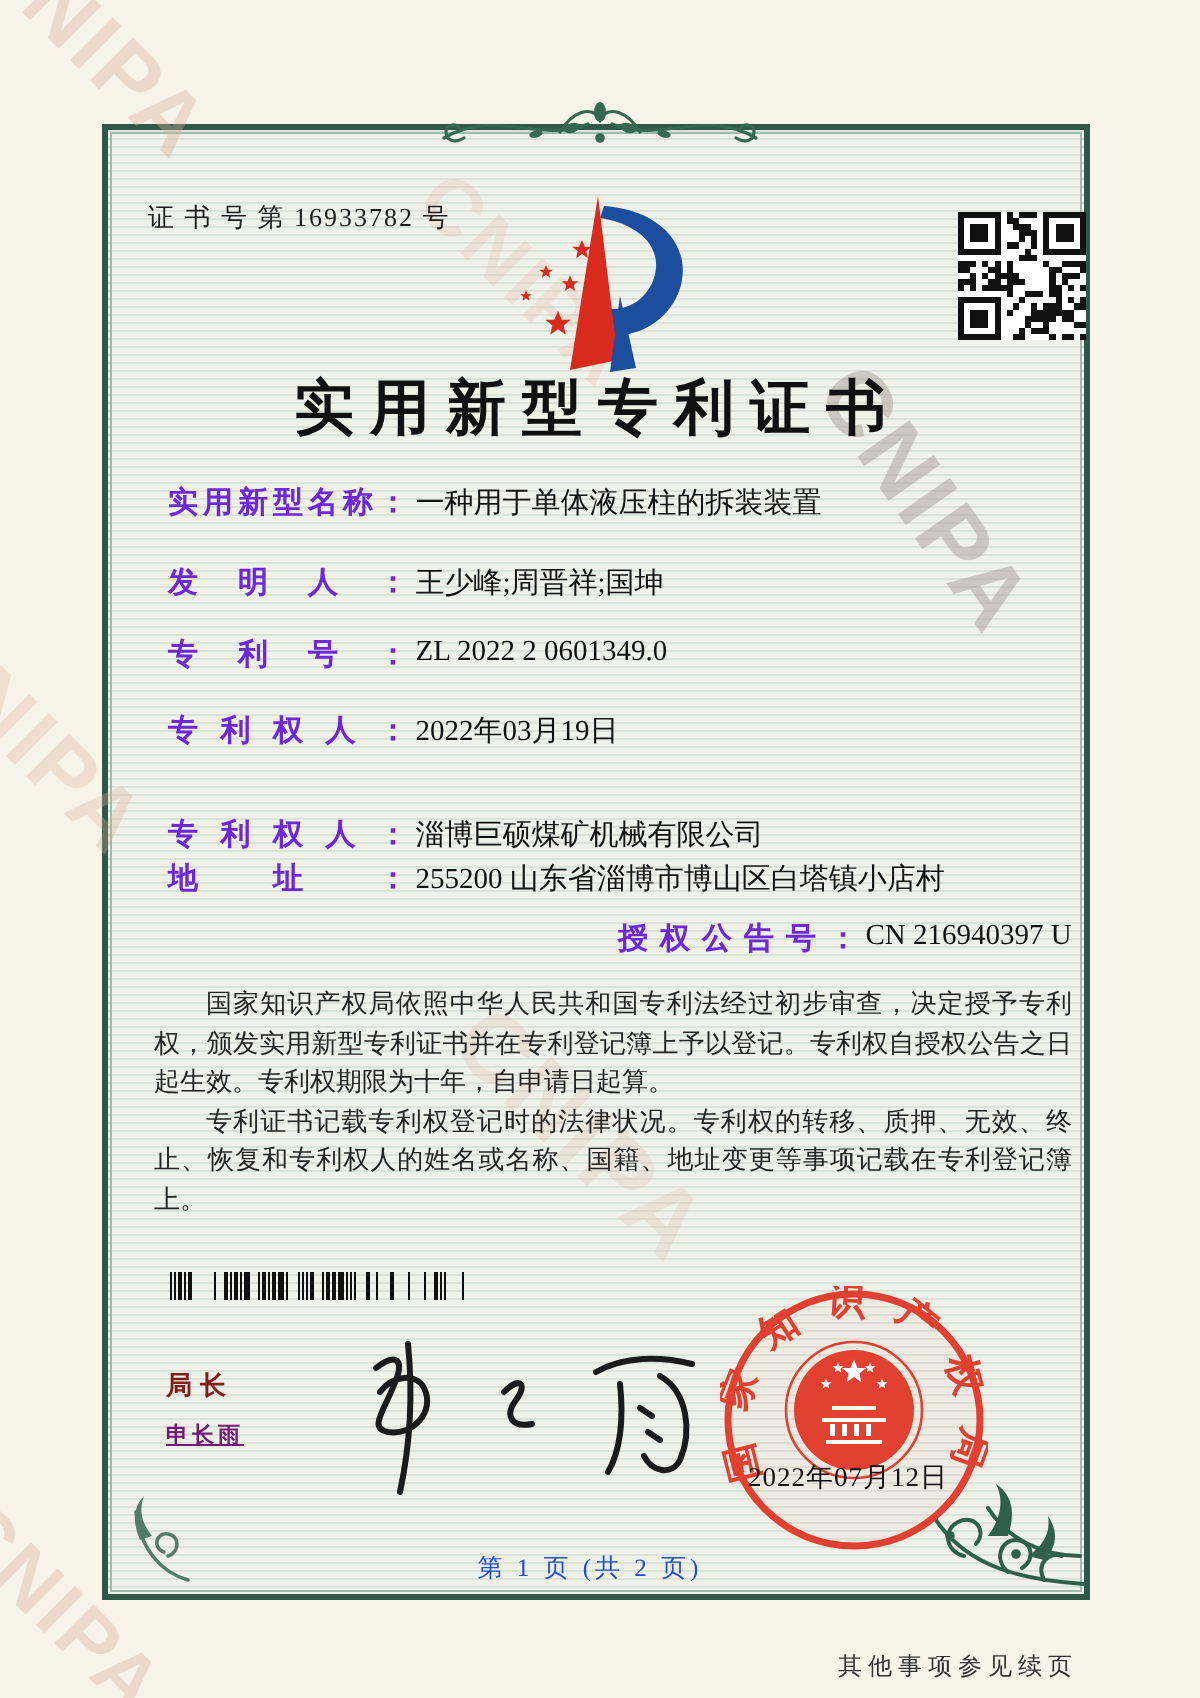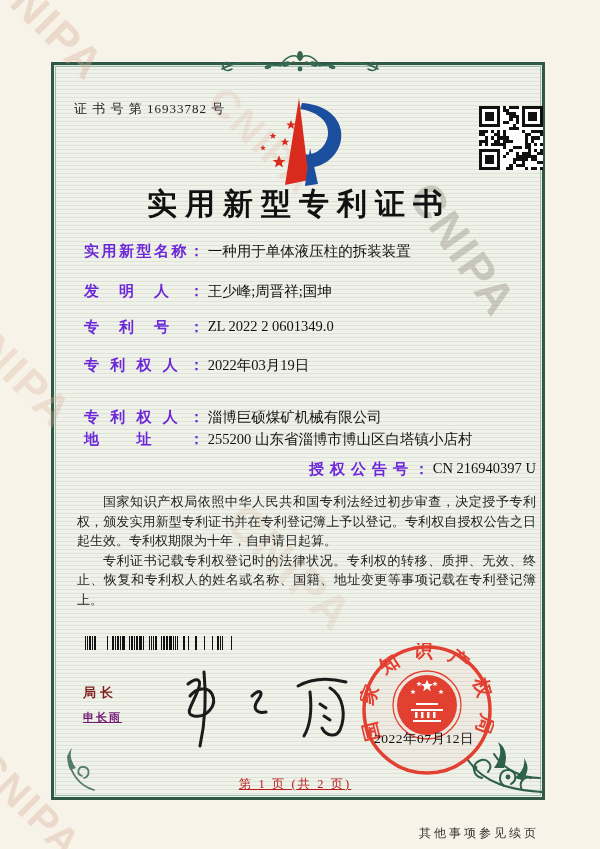--- a/index.html
+++ b/index.html
@@ -39,21 +39,21 @@
   .f-value{font-size:14.5px;color:#121212;}
   .f-pair2{position:absolute;left:225px;top:0;white-space:nowrap;}
   .paras{left:77px;top:492px;width:459px;font-size:13px;line-height:19.5px;text-align:justify;color:#242424;}
   .paras p{margin:0;text-indent:2em;}
   .barcode{left:85px;top:636px;width:152px;height:14px;}
   .dir-title{left:83px;top:684px;font-size:13px;font-weight:bold;letter-spacing:4px;color:#7f1d1d;}
   .dir-name{left:83px;top:710px;font-size:11px;font-weight:bold;letter-spacing:2px;color:#701a75;text-decoration:underline;}
   .signature{left:160px;top:666px;width:230px;height:86px;z-index:3;}
   .seal{left:360px;top:643px;width:134px;height:134px;z-index:2;opacity:.93;}
   .seal-date{left:374px;top:730px;font-size:13.5px;letter-spacing:.5px;color:#111;z-index:4;}
-  .footer-page{left:51px;top:776px;width:488px;text-align:center;font-size:12.5px;letter-spacing:2px;color:#b91c1c;text-decoration:underline;}
+  .footer-page{left:51px;top:776px;width:488px;text-align:center;font-size:12.5px;letter-spacing:2px;color:#1d4ed8;}
   .note{left:51px;top:825px;width:488px;text-align:right;font-size:12px;letter-spacing:3px;color:#333;}
   .top-orn{left:218px;top:42px;width:164px;height:42px;z-index:2;}
   .flourish-br{left:452px;top:694px;width:92px;height:102px;z-index:1;}
   .flourish-bl{left:52px;top:726px;width:44px;height:68px;z-index:1;transform:scaleX(-1);opacity:.8;}
 </style>
 </head>
 <body>
 
 <div class="page">
 

